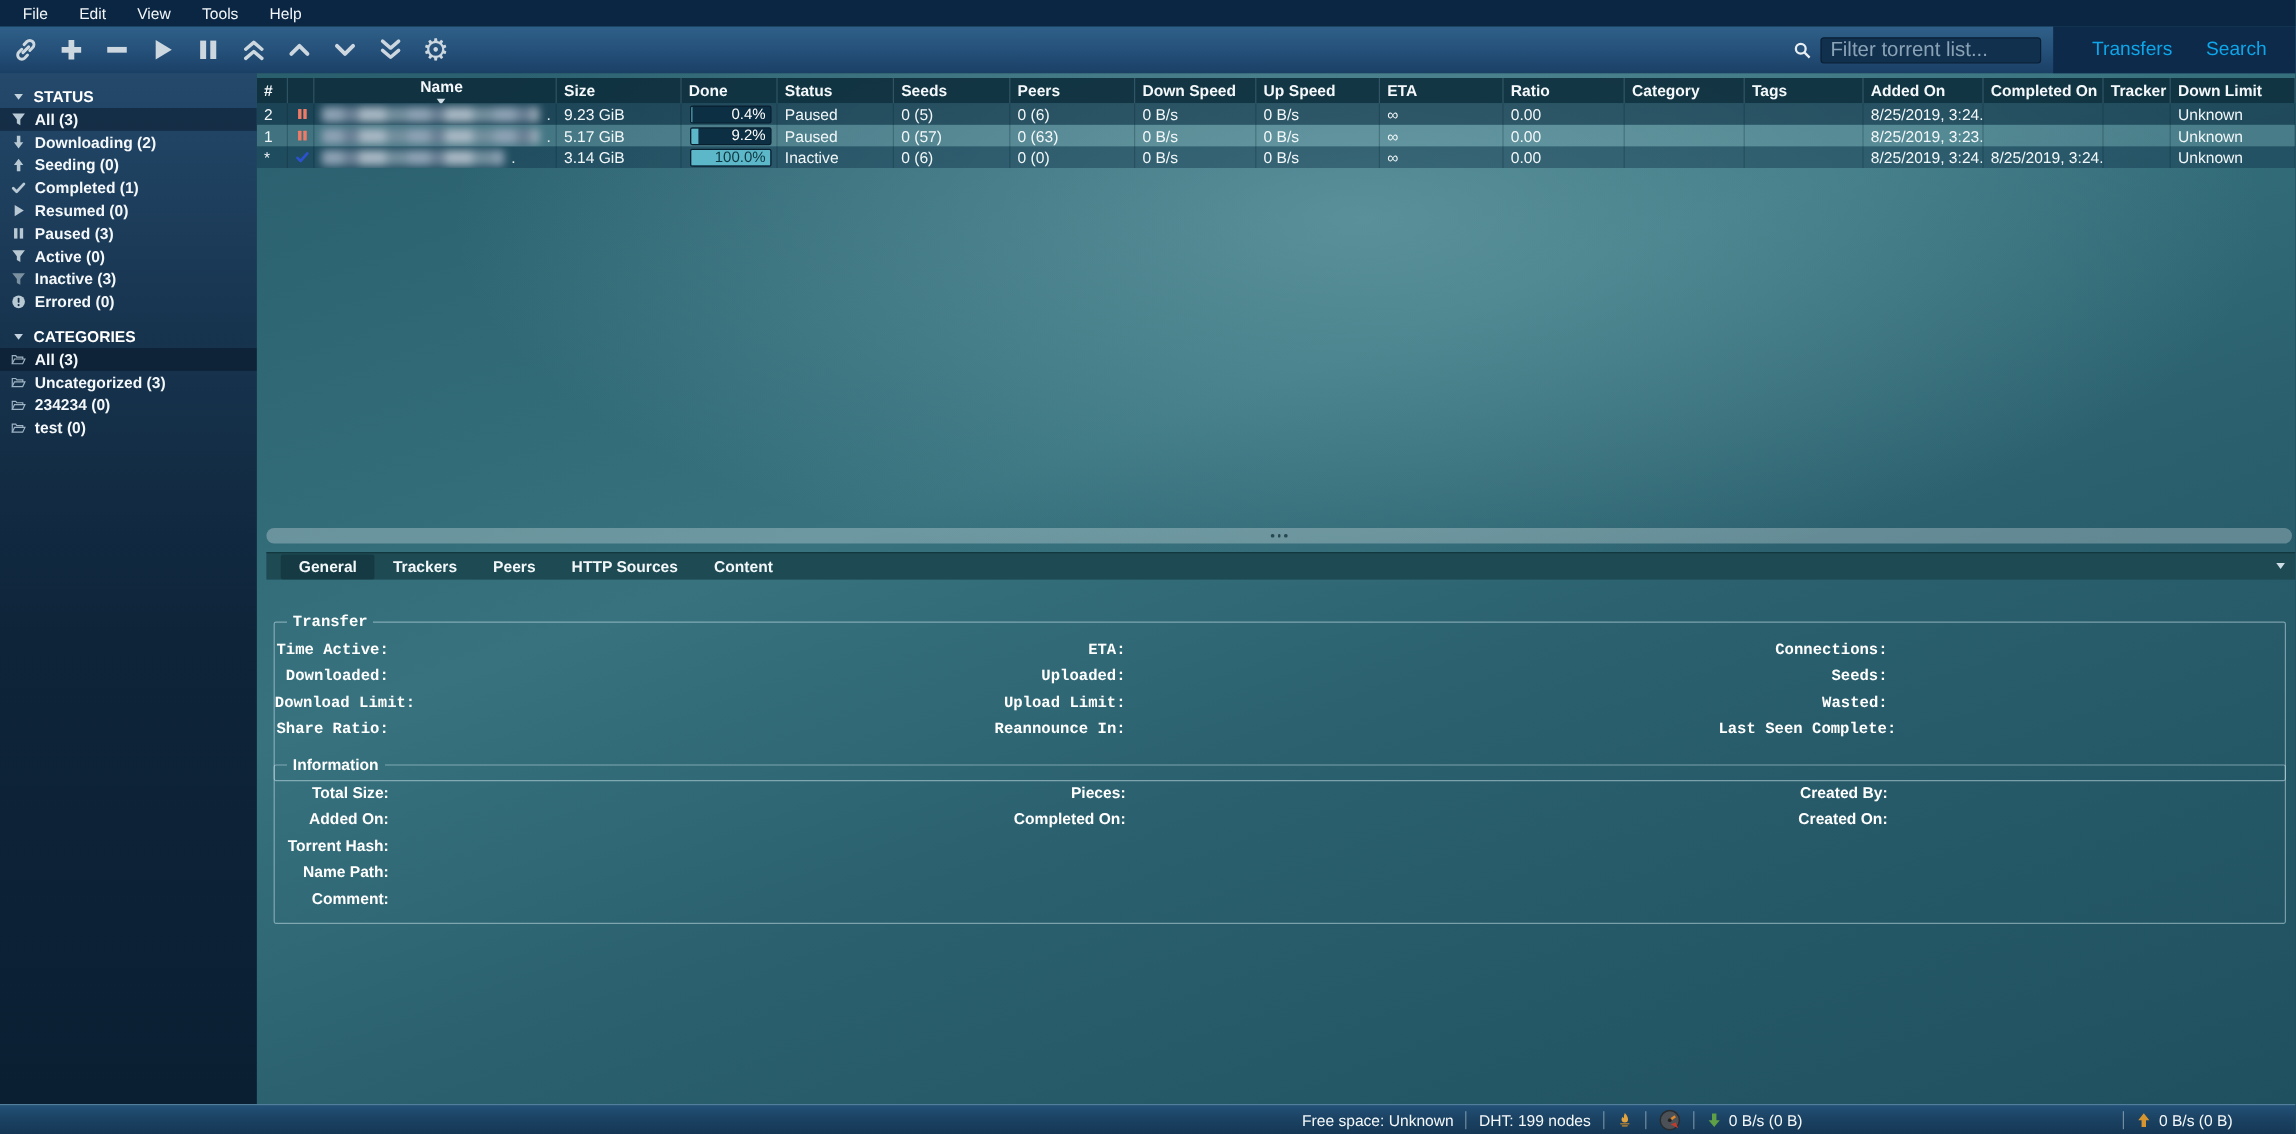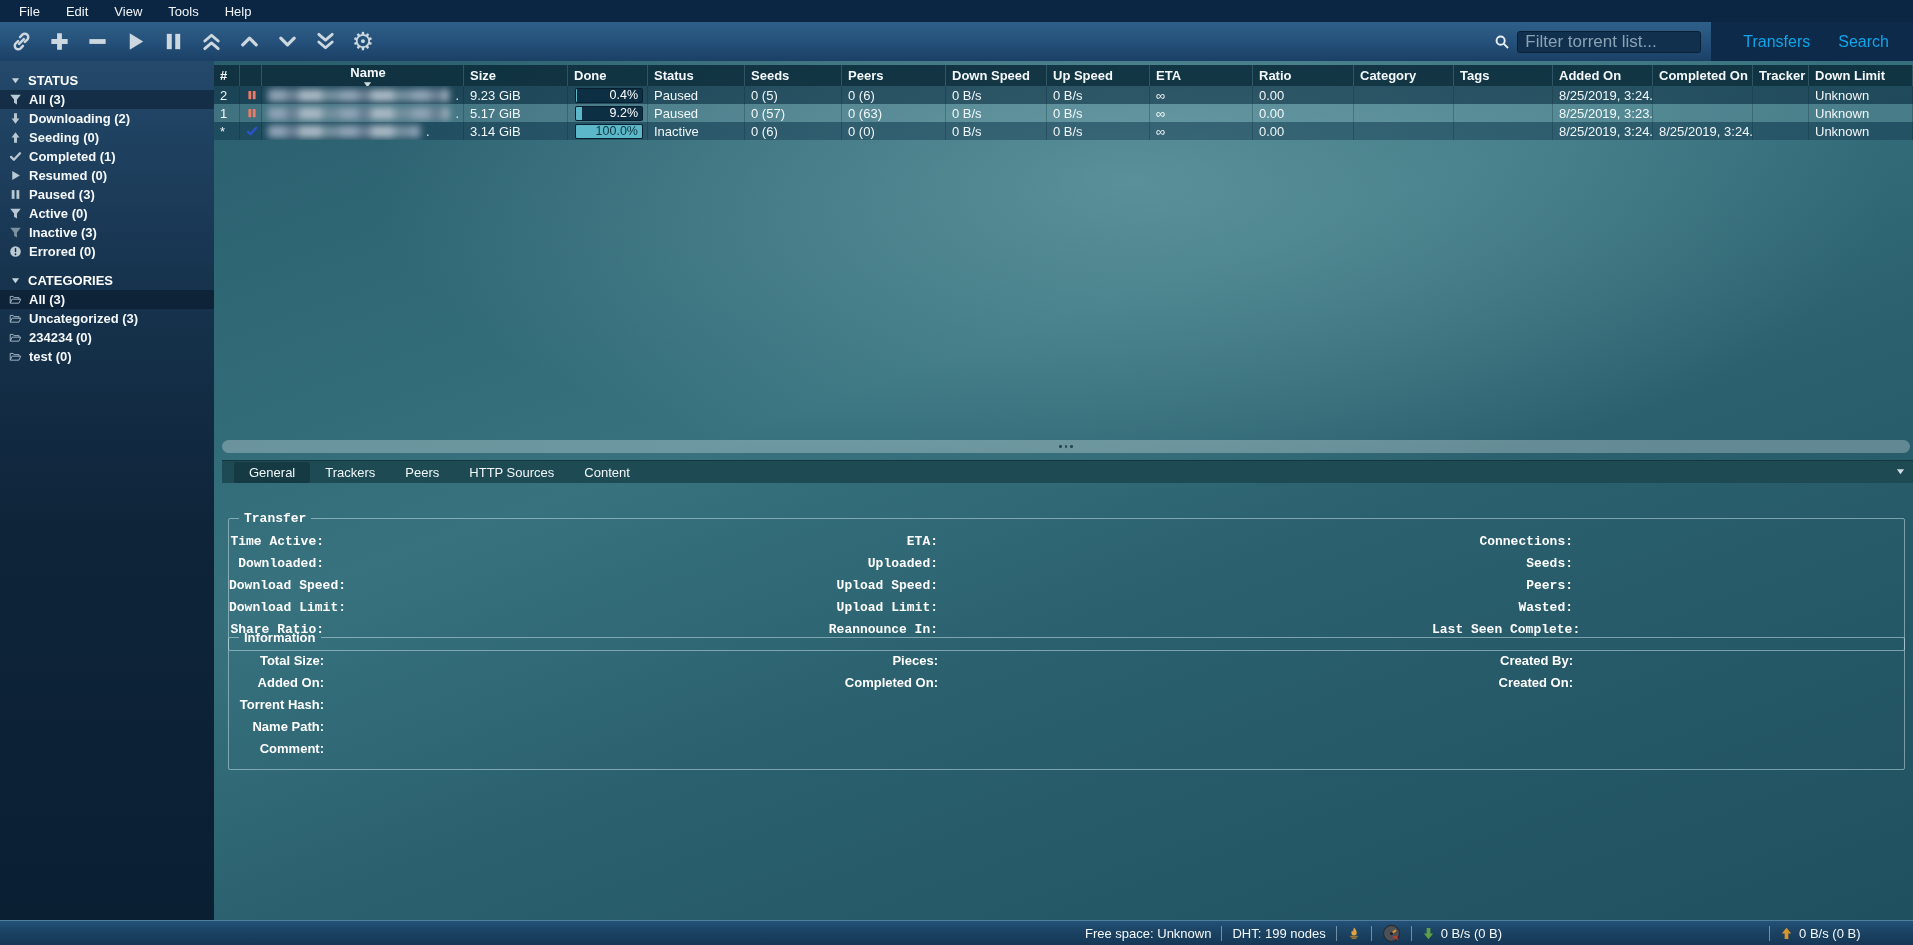--- a/index.html
+++ b/index.html
@@ -68,21 +68,21 @@
   .pbar{position:relative;width:74px;height:13px;background:#0d2f43;border:1px solid rgba(8,28,42,0.8);border-radius:2px;overflow:hidden;margin-left:1px;}
   .pbar .fill{position:absolute;left:0;top:0;bottom:0;background:#5cb8c9;}
   .pbar .ptxt{position:absolute;right:4px;top:0;bottom:0;display:flex;align-items:center;font-size:12.5px;color:#fff;}
   .pbar.full .ptxt{color:#0e3640;}
   
   .scrollband{position:absolute;left:8px;right:3px;top:379px;height:13px;background:rgba(255,255,255,0.27);border-radius:7px;display:flex;align-items:center;justify-content:center;}
   .split-dots{display:flex;gap:3px;}
   .split-dots i{width:2.5px;height:2.5px;border-radius:50%;background:#274851;display:block;}
   
   .tabbar{position:absolute;left:8px;right:0;top:399px;height:22px;background:#1d4a53;border-top:1px solid rgba(10,35,42,0.5);display:flex;align-items:center;padding-left:12px;}
-  .dtab{padding:3px 15px;font-weight:normal;color:#f2f7f9;font-size:13px;border-radius:2px;}
+  .dtab{padding:3px 15px;font-weight:bold;color:#f2f7f9;font-size:13px;border-radius:2px;}
   .dtab.active{background:rgba(8,30,38,0.35);}
   .tab-chevron{position:absolute;right:8px;top:6px;color:#cfdde4;}
   
   fieldset.fs{position:absolute;left:14px;width:1675px;margin:0;padding:4px 0 6px 0;border:1px solid rgba(205,230,238,0.5);border-radius:2px;background:transparent;}
   fieldset.fs legend{margin-left:10px;padding:0 5px;font-weight:bold;color:#fff;font-size:13px;}
   .fs-transfer{top:450px;height:128px;font-family:Liberation Mono, monospace;}
   .fs-info{top:569px;height:128px;}
   .frow{display:grid;grid-template-columns:95px 410px 140px 430px 141px 1fr;height:22px;align-items:center;gap:32px;}
   .flabel{text-align:right;font-weight:bold;color:#fff;white-space:nowrap;}
   .fvalue{padding-left:8px;color:#eaf2f5;white-space:nowrap;}
@@ -508,28 +508,20 @@
           <div class="fvalue"></div>
           <div class="flabel">Connections:</div>
           <div class="fvalue"></div>
         </div>
         <div class="frow">
           <div class="flabel">Downloaded:</div>
           <div class="fvalue"></div>
           <div class="flabel">Uploaded:</div>
           <div class="fvalue"></div>
           <div class="flabel">Seeds:</div>
-          <div class="fvalue"></div>
-        </div>
-        <div class="frow">
-          <div class="flabel">Download Speed:</div>
-          <div class="fvalue"></div>
-          <div class="flabel">Upload Speed:</div>
-          <div class="fvalue"></div>
-          <div class="flabel">Peers:</div>
           <div class="fvalue"></div>
         </div>
         <div class="frow">
           <div class="flabel">Download Limit:</div>
           <div class="fvalue"></div>
           <div class="flabel">Upload Limit:</div>
           <div class="fvalue"></div>
           <div class="flabel">Wasted:</div>
           <div class="fvalue"></div>
         </div>

